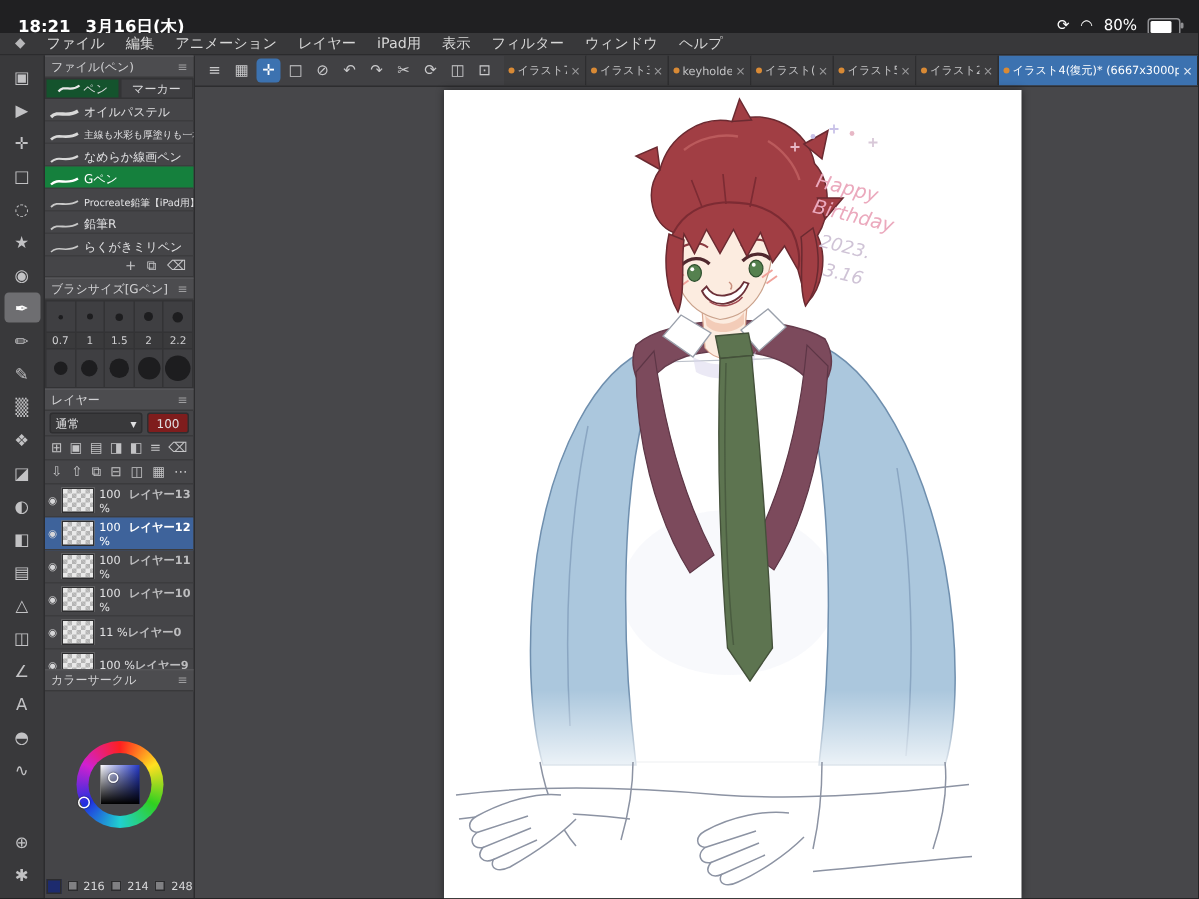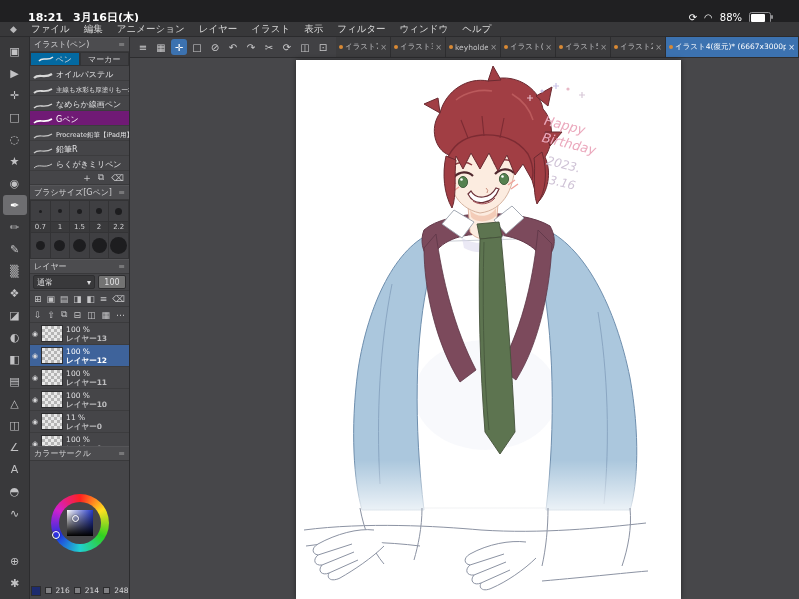--- a/index.html
+++ b/index.html
@@ -2,21 +2,21 @@
 <html><head>
 <meta charset="utf-8">
 <style>
   html,body{margin:0;padding:0;background:#000;}
   #app{position:relative;width:799px;height:599px;overflow:hidden;background:#47474a;
        font-family:"DejaVu Sans","Liberation Sans",sans-serif;color:#ccc;-webkit-font-smoothing:antialiased;}
   .abs{position:absolute;}
 
   
   .statusbar{left:0;top:0;right:0;height:35px;background:#202022;color:#fff;display:flex;
-             justify-content:space-between;align-items:center;padding:0 28px;font-size:11px;box-sizing:border-box;}
+             justify-content:space-between;align-items:center;padding:0 12px;font-size:11px;box-sizing:border-box;}
   .sb-left{display:flex;gap:10px;align-items:center;font-weight:bold;}
   .sb-right{display:flex;gap:7px;align-items:center;font-size:10px;}
   .bat{width:20px;height:10px;border:1px solid #8f8f92;border-radius:2.5px;position:relative;}
   .bat:after{content:"";position:absolute;right:-3px;top:2.5px;width:2px;height:4px;background:#8f8f92;border-radius:1px;}
   .bat i{position:absolute;left:1px;top:1px;bottom:1px;width:72%;background:#fff;border-radius:1px;}
 
   
   .menubar{left:0;top:22px;right:0;height:15px;background:#38383a;border-bottom:1px solid #2b2b2d;
            display:flex;align-items:center;gap:14px;padding:0 10px;font-size:9.5px;color:#d8d8d8;box-sizing:border-box;}
   .menubar .appicon{color:#b8b8ba;font-size:9px;}
@@ -52,54 +52,54 @@
           display:flex;flex-direction:column;box-sizing:border-box;font-size:8px;}
   .panel-title{height:13px;flex:none;display:flex;align-items:center;gap:3px;padding:0 4px;
                background:#4c4c4f;border-bottom:1px solid #39393b;border-top:1px solid #555558;
                color:#d2d2d4;font-size:8px;white-space:nowrap;overflow:hidden;}
   .panel-title .pmenu{margin-left:auto;color:#9f9fa1;font-size:8px;}
 
   
   .subtool-tabs{display:flex;height:14px;flex:none;}
   .subtool-tab{flex:1;display:flex;align-items:center;justify-content:center;gap:2px;background:#3f3f42;
                border:1px solid #333335;color:#d8d8da;font-size:8px;}
-  .subtool-tab.active{background:#0369a1;}
+  .subtool-tab.active{background:#14532d;}
   .subtool-list{flex:none;}
   .subtool-row{height:14px;display:flex;align-items:flex-end;gap:3px;padding:0 3px;border-bottom:1px solid #3c3c3e;
                color:#e2e2e4;white-space:nowrap;overflow:hidden;}
-  .subtool-row.selected{background:#701a75;color:#fff;}
+  .subtool-row.selected{background:#15803d;color:#fff;}
   .stroke{flex:none;}
   .subtool-footer{height:13px;display:flex;align-items:center;justify-content:flex-end;gap:7px;
                   padding:0 5px;color:#c6c6c8;font-size:9px;border-bottom:1px solid #39393b;}
 
   
   .size-grid{display:grid;grid-template-columns:repeat(5,1fr);background:#333335;gap:1px;padding:1px;}
   .size-cell{background:#3f3f42;display:flex;align-items:center;justify-content:center;}
   .r1{height:20px;} .r2{height:25px;}
   .size-label{background:#3a3a3c;color:#cfcfd1;font-size:7px;text-align:center;height:10px;line-height:10px;}
   .dotb{border-radius:50%;background:#1d1d1f;}
 
   
   .blend-row{height:16px;display:flex;align-items:center;gap:3px;padding:0 3px;border-bottom:1px solid #3a3a3c;}
   .blend-select{flex:1;height:12px;background:#39393b;border:1px solid #2e2e30;border-radius:2px;
                 display:flex;align-items:center;justify-content:space-between;padding:0 3px;color:#e0e0e2;}
-  .opacity-box{width:26px;height:12px;background:#737373;border:1px solid #2e2e30;border-radius:2px;
+  .opacity-box{width:26px;height:12px;background:#7f1d1d;border:1px solid #2e2e30;border-radius:2px;
                display:flex;align-items:center;justify-content:center;color:#e0e0e2;}
   .licons{height:15px;display:flex;align-items:center;justify-content:space-between;padding:0 4px;
           border-bottom:1px solid #3a3a3c;color:#c4c4c6;font-size:9px;}
   .layer-list{flex:1;overflow:hidden;}
   .layer-row{height:21px;display:flex;align-items:center;gap:3px;padding:0 2px;border-bottom:1px solid #3c3c3e;}
   .layer-row.selected{background:#3e639b;}
   .layer-row.selected .lname,.layer-row.selected .lop{color:#fff;}
   .leye{font-size:7px;color:#d6d6d8;flex:none;}
   .checker{width:20px;height:15px;flex:none;border:1px solid #2e2e30;background-color:#e9e9e9;
     background-image:linear-gradient(45deg,#b5b5b5 25%,transparent 25%,transparent 75%,#b5b5b5 75%),
                      linear-gradient(45deg,#b5b5b5 25%,transparent 25%,transparent 75%,#b5b5b5 75%);
     background-position:0 0,3px 3px;background-size:6px 6px;}
-  .lmeta{display:flex;flex-direction:column;justify-content:space-between;line-height:1.2;overflow:hidden;}
+  .lmeta{display:flex;justify-content:space-between;line-height:1.2;overflow:hidden;}
   .lop{font-size:7.5px;color:#e2e2e4;} .lname{font-size:7.5px;color:#bdbdbf;white-space:nowrap;font-weight:bold;}
 
   
   .wheel-wrap{flex:1;display:flex;align-items:center;justify-content:center;position:relative;}
   .wheel{width:58px;height:58px;border-radius:50%;position:relative;
          background:conic-gradient(#ff2020,#ffe020,#30d020,#20d0d0,#2030e0,#d020d0,#ff2020);}
   .wheel .hole{position:absolute;inset:8px;border-radius:50%;background:#454548;}
   .sv{position:absolute;inset:16px;background:linear-gradient(to top,#000,rgba(0,0,0,0)),
       linear-gradient(to right,#fff,#2438c8);}
   .sv-marker{position:absolute;left:5px;top:5px;width:5px;height:5px;border:1px solid #fff;border-radius:50%;
@@ -123,34 +123,34 @@
 <div id="app">
 
   <div class="abs statusbar">
     <div class="sb-left">
       <span>18:21</span>
       <span>3月16日(木)</span>
     </div>
     <div class="sb-right">
       <span>⟳</span>
       <span>◠</span>
-      <span>88%</span>
+      <span>80%</span>
       <span class="bat">
           <i></i>
         </span>
     </div>
   </div>
 
   <div class="abs menubar">
     <span class="appicon">◆</span>
     <span>ファイル</span>
     <span>編集</span>
     <span>アニメーション</span>
     <span>レイヤー</span>
-    <span>イラスト</span>
+    <span>iPad用</span>
     <span>表示</span>
     <span>フィルター</span>
     <span>ウィンドウ</span>
     <span>ヘルプ</span>
   </div>
 
   <div class="abs command-bar">
     <div class="cb-icons">
       <span class="cb-btn">≡</span>
       <span class="cb-btn">▦</span>
@@ -227,21 +227,21 @@
     <span class="tool-btn">◓</span>
     <span class="tool-btn">∿</span>
     <span class="strip-spacer"></span>
     <span class="tool-btn">⊕</span>
     <span class="tool-btn">✱</span>
   </div>
 
   <div class="abs panels">
 
     <div class="panel-title">
-      <span>イラスト(ペン)</span>
+      <span>ファイル(ペン)</span>
       <span class="pmenu">≡</span>
     </div>
     <div class="subtool-tabs">
       <div class="subtool-tab active">
         <svg class="stroke" width="16" height="8" viewBox="0 0 16 8">
             <path d="M1,6 C5,1 9,7 15,2" stroke="#e8e8e8" stroke-width="1.5" fill="none"></path>
           </svg>
         <span>ペン</span>
       </div>
       <div class="subtool-tab">

